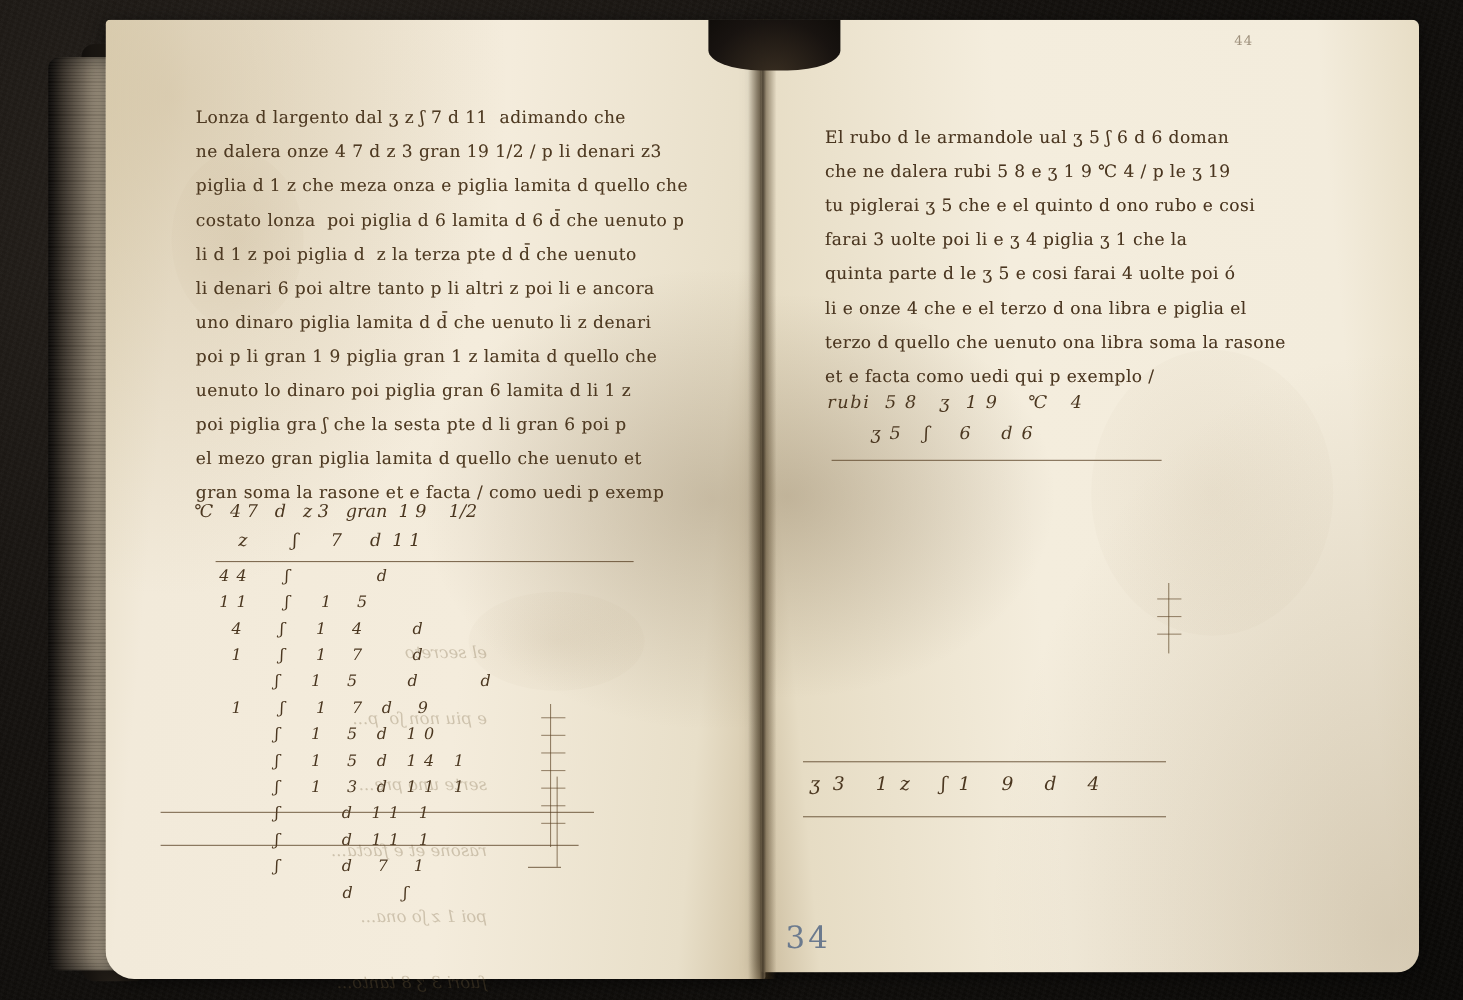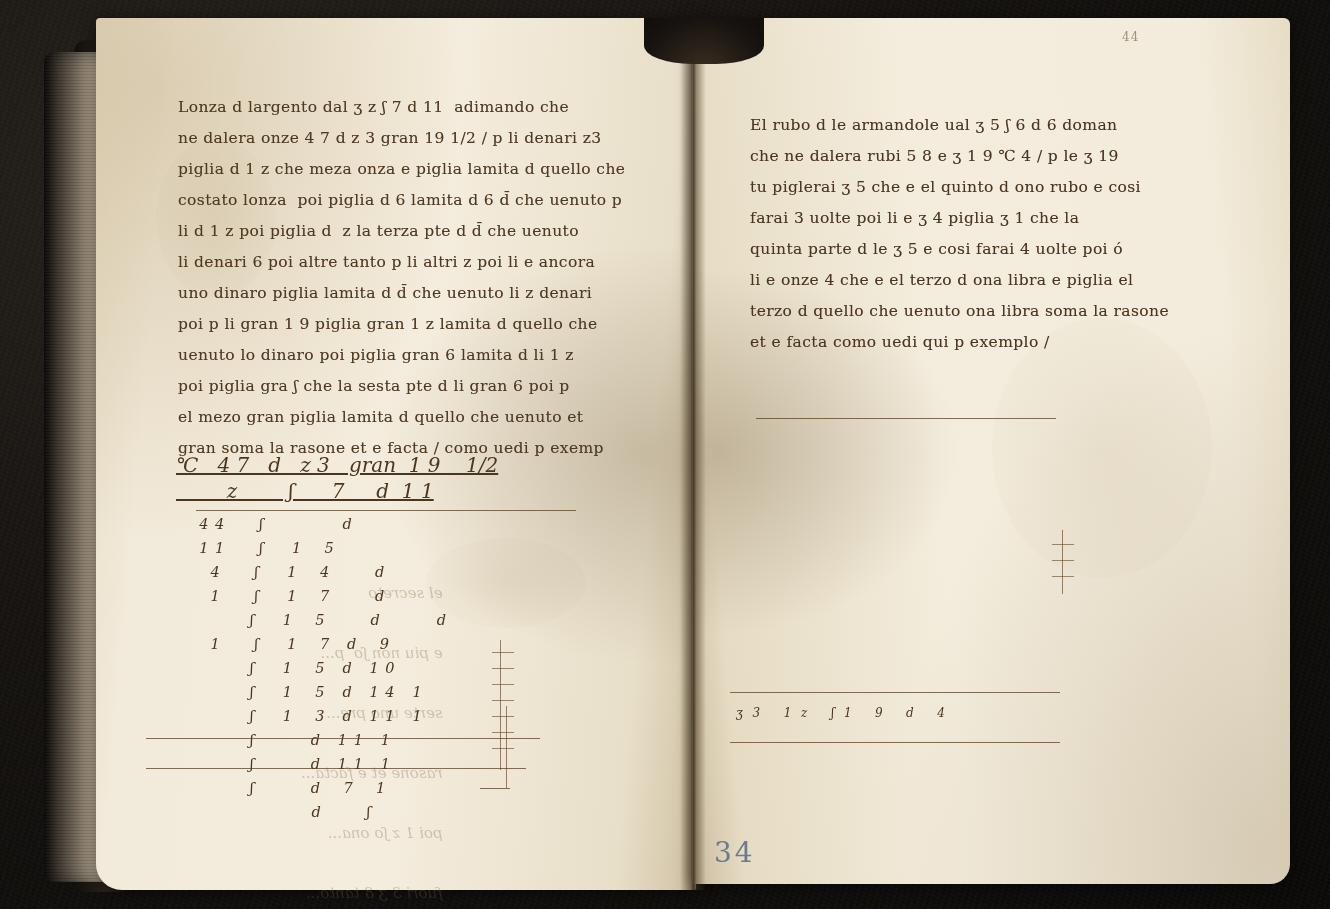--- a/index.html
+++ b/index.html
@@ -145,22 +145,21 @@
     font-style: italic;
     color: #4b3720;
     font-size: 15px;
     line-height: 22px;
     white-space: pre;
   }
   .calc-left-head {
     left: 176px;
     top: 452px;
     line-height: 26px;
-    font-size: 20px;
-    text-decoration: underline;
+    font-size: 16px;
   }
   .calc-left-grid {
     left: 188px;
     top: 512px;
     line-height: 24px;
     font-size: 14.5px;
     letter-spacing: 1px;
   }
   .calc-left-total {
     left: 176px;
@@ -178,21 +177,21 @@
   .calc-right-grid {
     left: 788px;
     top: 420px;
     line-height: 23px;
     font-size: 14.5px;
     letter-spacing: 1px;
   }
   .calc-right-total {
     left: 736px;
     top: 702px;
-    font-size: 12px;
+    font-size: 17px;
     letter-spacing: 3px;
   }
 
   
   .rule {
     position: absolute;
     height: 1px;
     background: rgba(90,66,38,0.75);
   }
   .rule.thin { background: rgba(95,70,40,0.6); }
@@ -322,20 +321,22 @@
 
   <div class="hand ink-r body-right"><span>El rubo d le armandole ual ʒ 5 ʃ 6 d 6 doman</span>
 <span>che ne dalera rubi 5 8 e ʒ 1 9 ℃ 4 / p le ʒ 19</span>
 <span>tu piglerai ʒ 5 che e el quinto d ono rubo e cosi</span>
 <span>farai 3 uolte poi li e ʒ 4 piglia ʒ 1 che la</span>
 <span>quinta parte d le ʒ 5 e cosi farai 4 uolte poi ó</span>
 <span>li e onze 4 che e el terzo d ona libra e piglia el</span>
 <span>terzo d quello che uenuto ona libra soma la rasone</span>
 <span>et e facta como uedi qui p exemplo /</span></div>
 
+  <div class="calc calc-right-head"><span>rubi  5 8   ʒ  1 9    ℃   4</span>
+<span>      ʒ 5   ʃ    6    d 6</span></div>
 
   <div class="rule" style="left:756px;top:418px;width:300px;"></div>
 
 
   <div class="vrule" style="left:1062px;top:530px;height:64px;"></div>
   <div class="rule thin" style="left:1052px;top:544px;width:22px;"></div>
   <div class="rule thin" style="left:1052px;top:560px;width:22px;"></div>
   <div class="rule thin" style="left:1052px;top:576px;width:22px;"></div>
 
   <div class="rule" style="left:730px;top:692px;width:330px;"></div>

